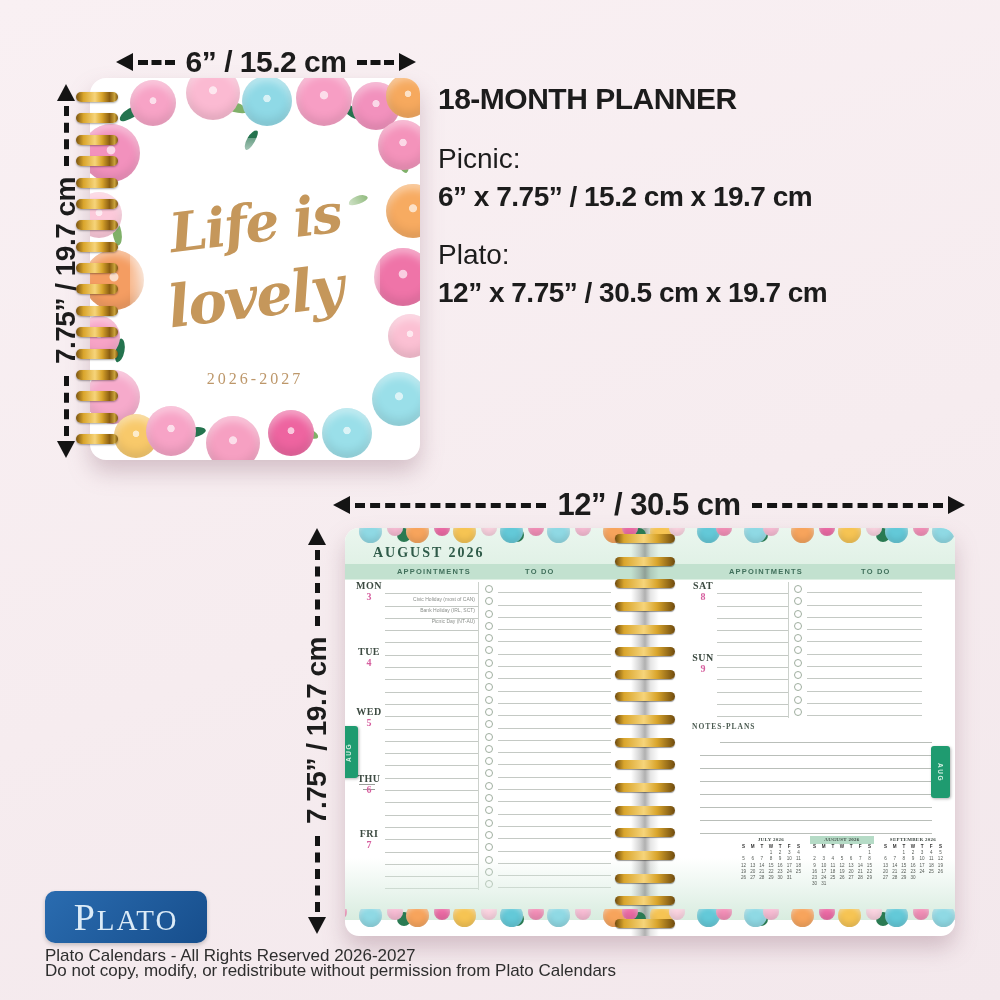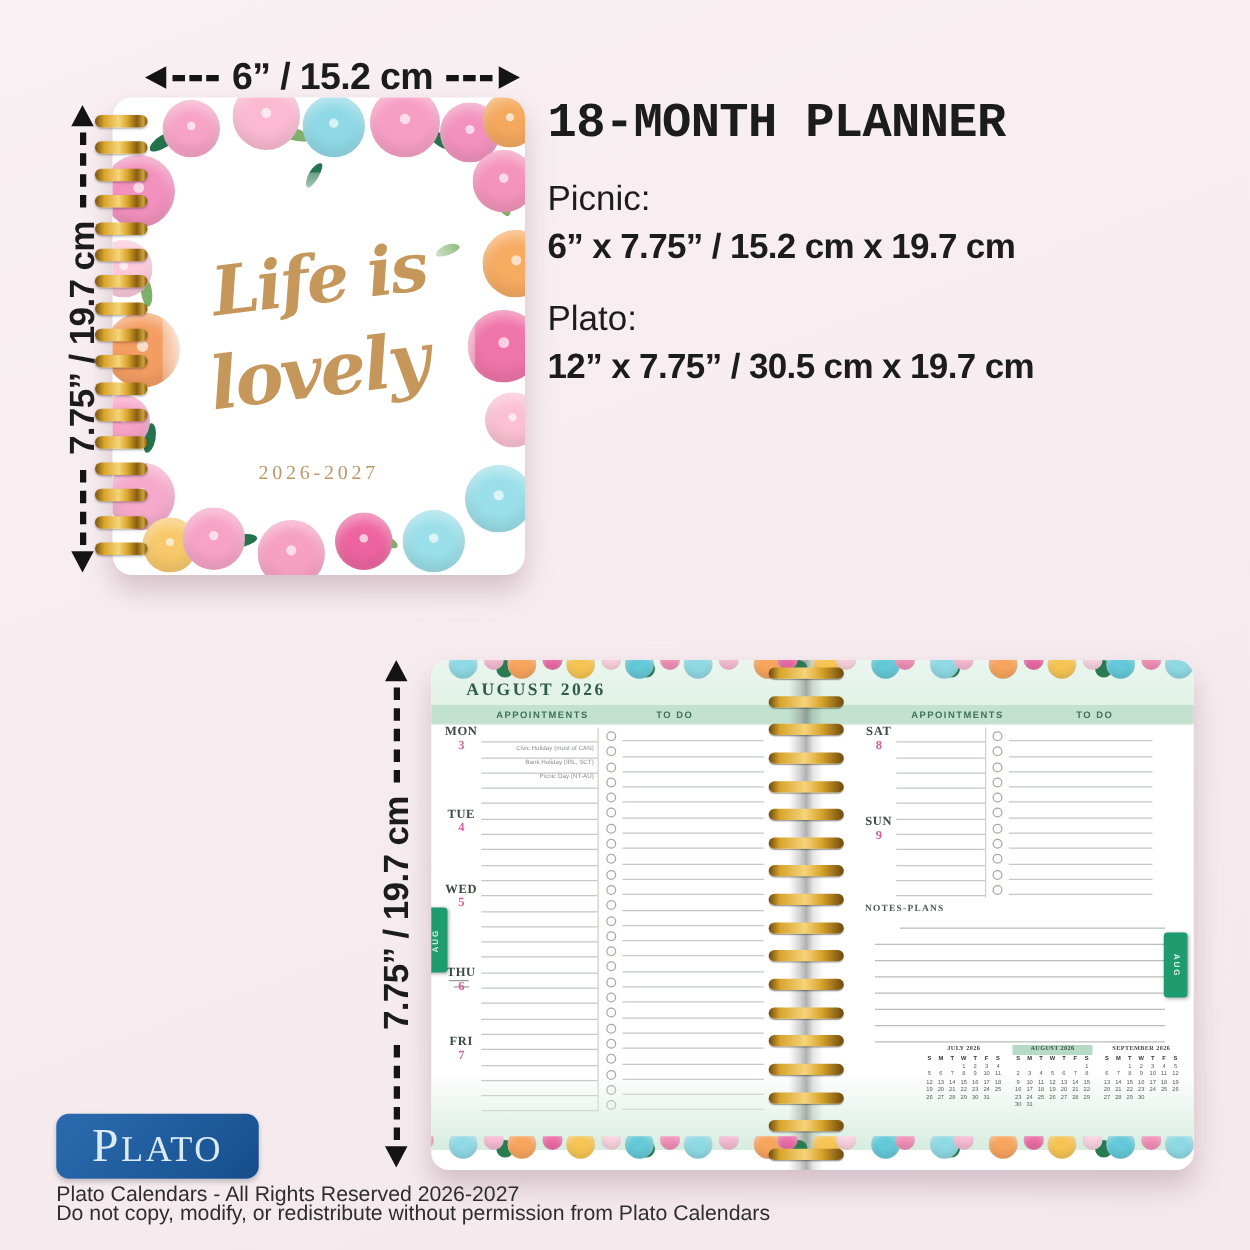--- a/index.html
+++ b/index.html
@@ -36,21 +36,21 @@
   .cover-years{position:absolute;left:0;right:0;top:292px;text-align:center;
                font-family:"Liberation Serif",serif;font-size:16px;letter-spacing:3px;color:#bd976a;}
   .closed-spiral{left:76px;top:92px;width:42px;height:352px;display:flex;flex-direction:column;
                  justify-content:space-between;z-index:4;}
   .coil{height:10px;border-radius:6px;
         background:linear-gradient(90deg,#7a5310 0%,#d9a52c 18%,#f6d47a 45%,#d9a52c 62%,#8a5d10 80%,#caa23a 92%,#7a5310 100%);
         box-shadow:0 1px 2px rgba(0,0,0,.35);}
 
   
   .pinfo{left:438px;top:81px;width:545px;}
-  .pinfo .t{font-size:39px;font-weight:700;letter-spacing:-0.5px;line-height:36px;font-family:Liberation Mono, monospace;}
+  .pinfo .t{font-size:30px;font-weight:700;letter-spacing:-0.5px;line-height:36px;}
   .pinfo .lab{font-size:28px;font-weight:400;margin-top:26px;}
   .pinfo .val{font-size:28px;font-weight:700;margin-top:6px;letter-spacing:-0.5px;}
 
   
   .spread{left:345px;top:528px;width:610px;height:408px;background:#fff;border-radius:14px;
           box-shadow:0 12px 22px rgba(150,110,125,.35);overflow:hidden;}
   .mint-head{position:absolute;left:0;right:0;top:0;height:52px;
              background:linear-gradient(#eaf6ee,#ddefe3);}
   .band{position:absolute;left:0;right:0;top:36px;height:15px;background:#c2e1cf;}
   .band-lbl{position:absolute;top:39px;font-size:7.5px;letter-spacing:1.2px;color:#41705c;font-weight:700;}
@@ -187,20 +187,27 @@
     </div>
 
   <div class="abs pinfo">
     <div class="t">18-MONTH PLANNER</div>
     <div class="lab">Picnic:</div>
     <div class="val">6” x 7.75” / 15.2 cm x 19.7 cm</div>
     <div class="lab">Plato:</div>
     <div class="val">12” x 7.75” / 30.5 cm x 19.7 cm</div>
   </div>
 
+  <div class="abs dim-h" style="left:333px;top:489px;width:632px;height:32px;">
+    <div class="ah l"></div>
+    <div class="dash-h"></div>
+    <div class="dim-lbl" style="font-size:31px;">12” / 30.5 cm</div>
+    <div class="dash-h"></div>
+    <div class="ah r"></div>
+  </div>
 
   <div class="abs dim-v" style="left:301px;top:528px;width:32px;height:406px;">
     <div class="ah u"></div>
     <div class="dash-v"></div>
     <div class="dim-lbl vert">7.75” / 19.7 cm</div>
     <div class="dash-v"></div>
     <div class="ah d"></div>
   </div>
 
   <div class="abs spread" id="spread">

